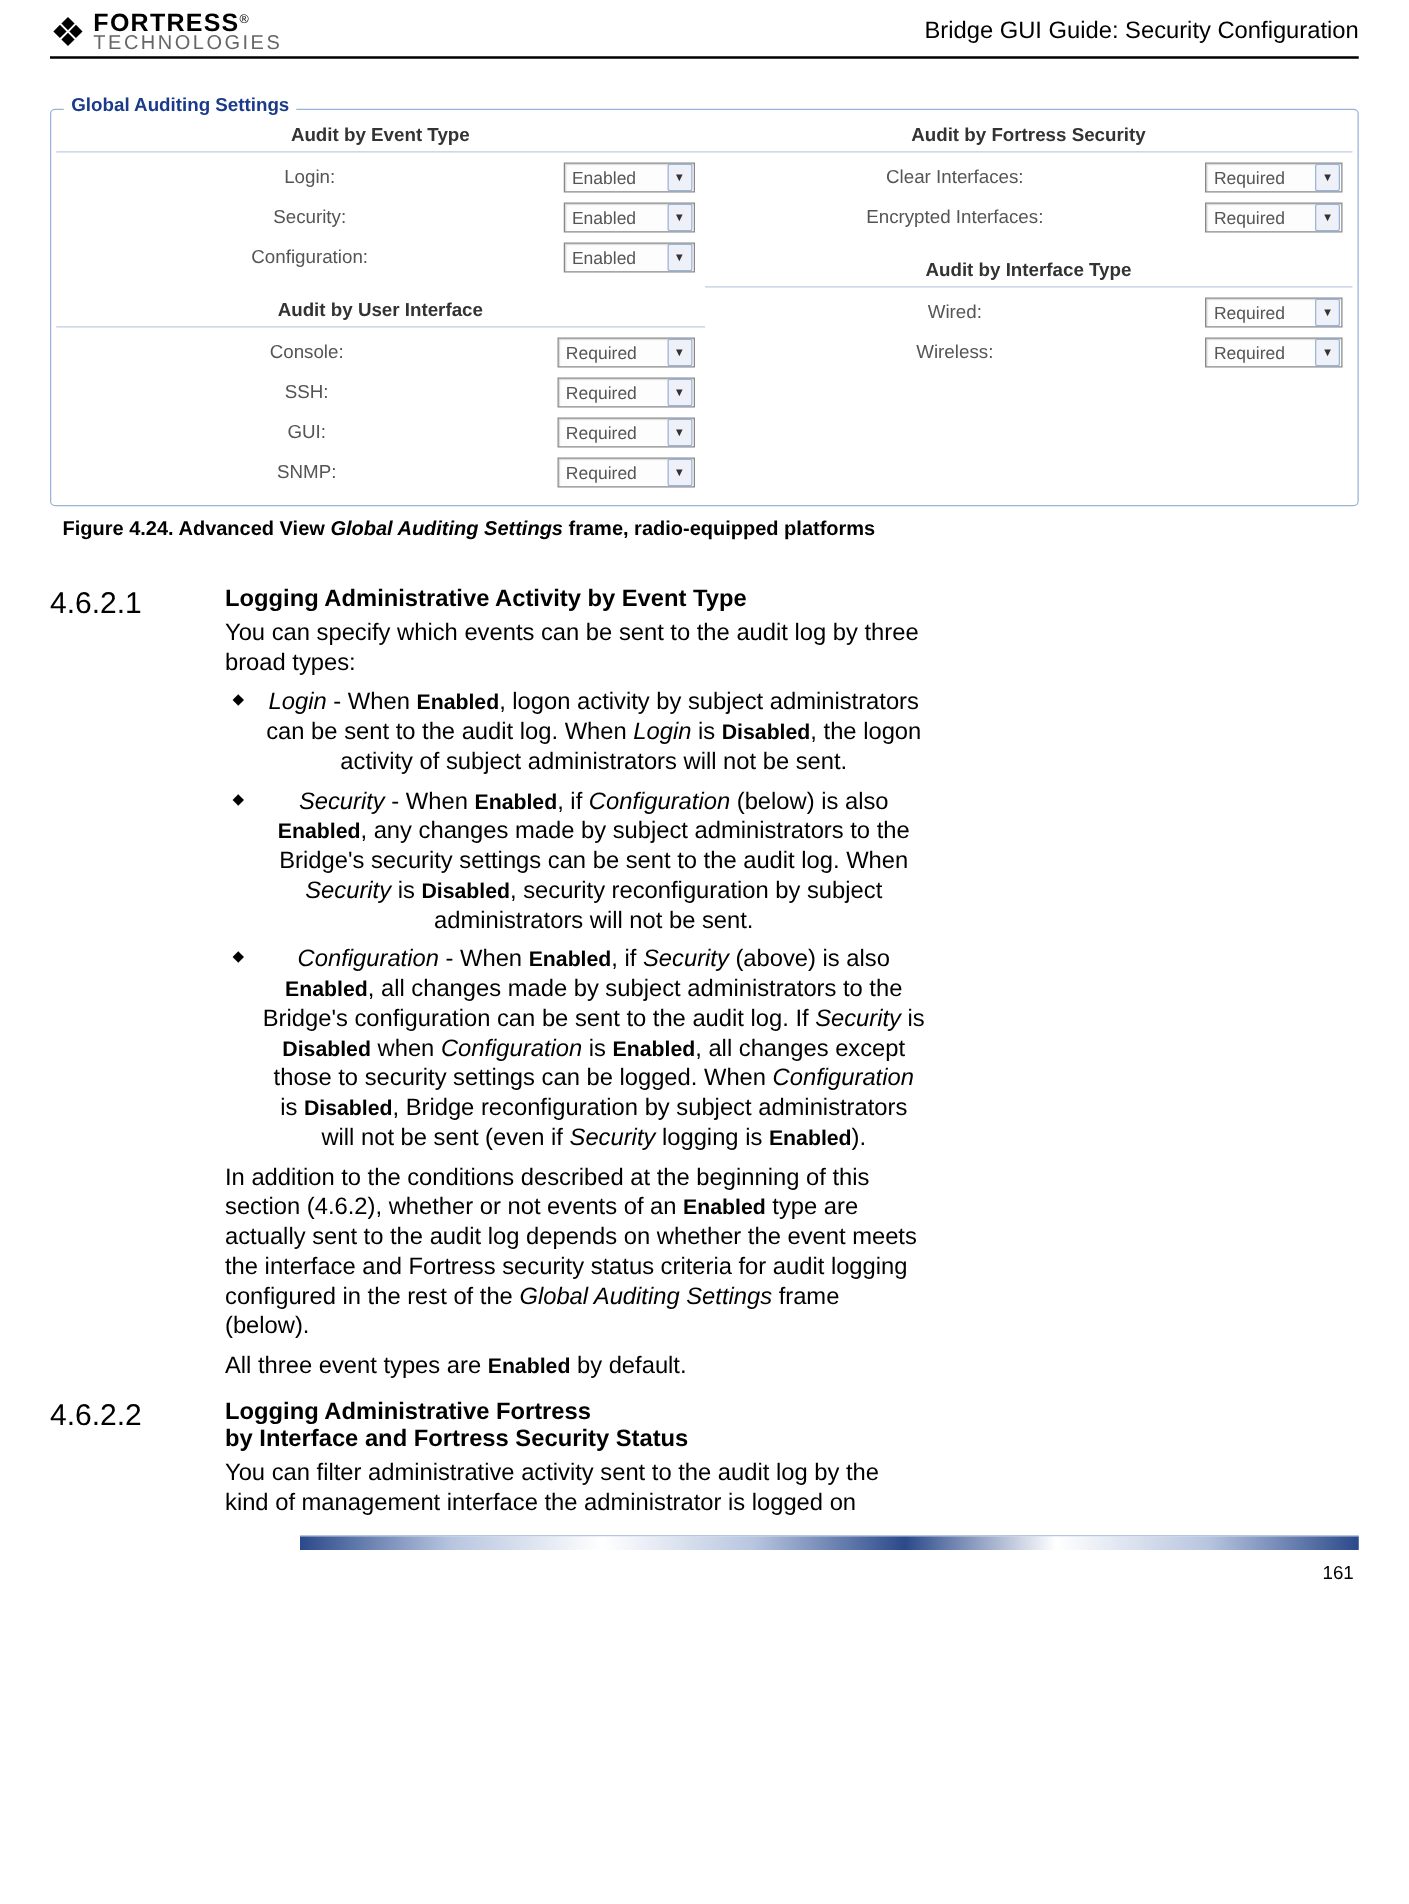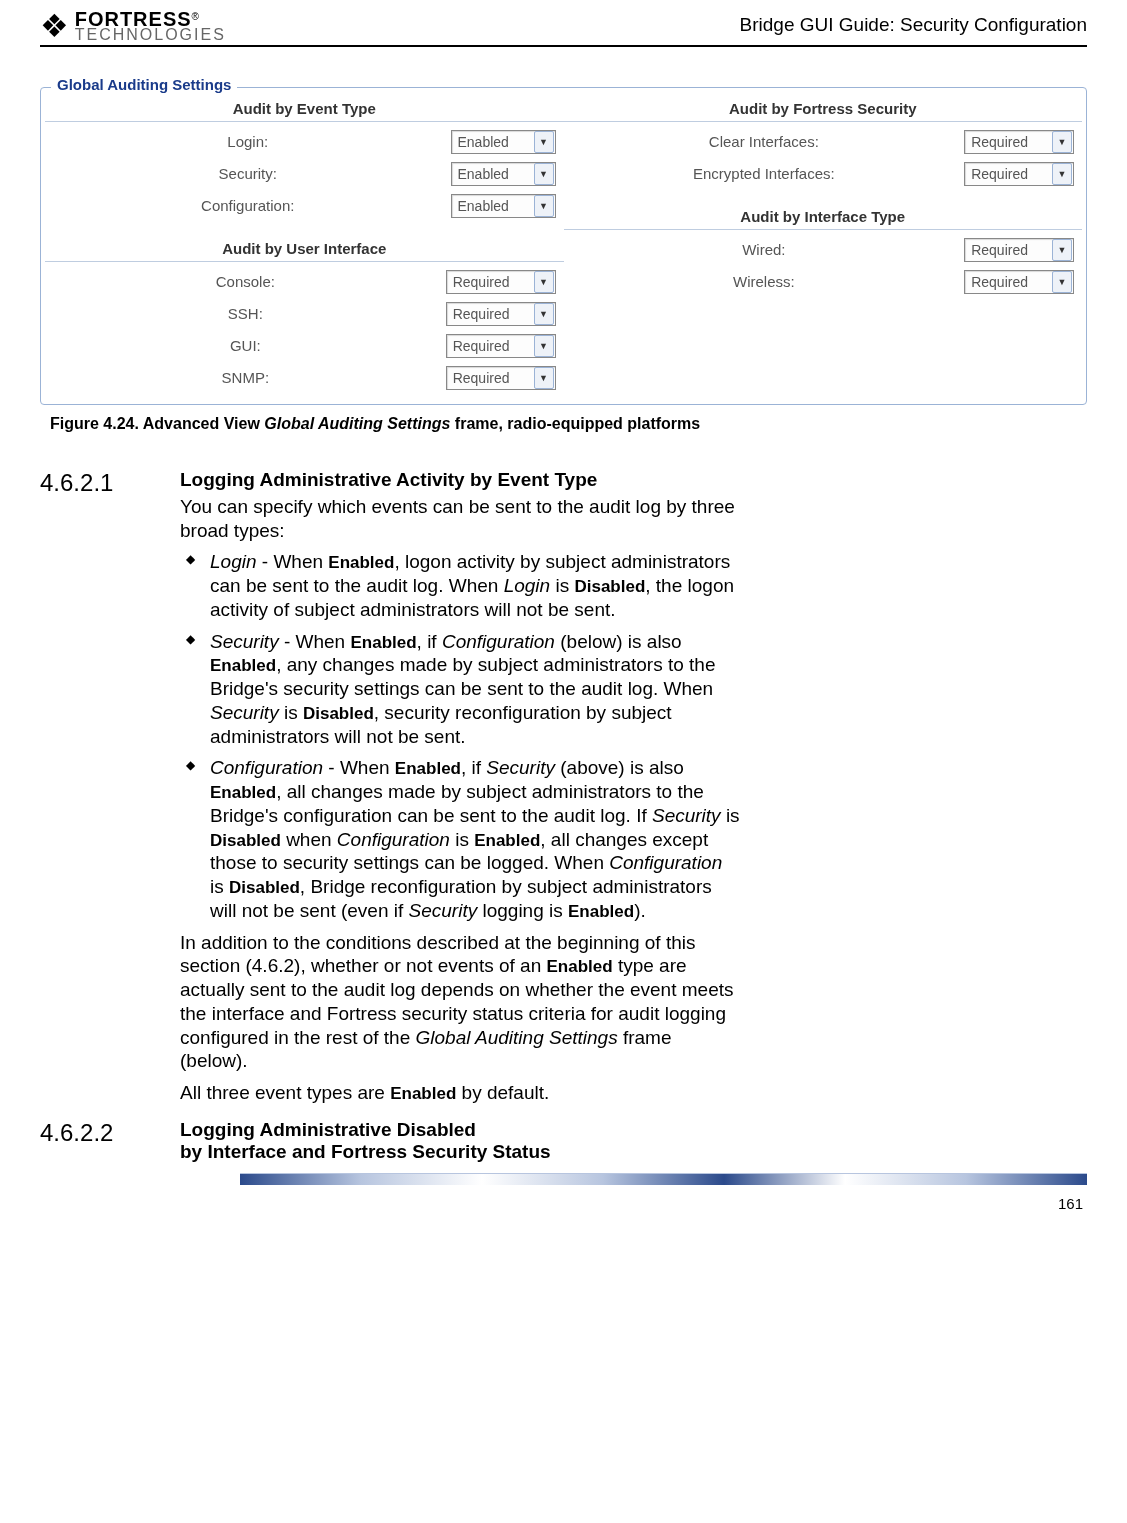--- a/index.html
+++ b/index.html
@@ -163,20 +163,21 @@
     list-style: none;
     padding: 0;
     margin: 0 0 8px 0;
   }
   ul.diamonds li {
     position: relative;
     padding-left: 30px;
     font-size: 19px;
     line-height: 1.25;
     margin-bottom: 8px;
+    text-align: center;
   }
   ul.diamonds li::before {
     content: "◆";
     position: absolute;
     left: 6px;
     top: 2px;
     font-size: 12px;
   }
   .it { font-style: italic; }
   .bld { font-weight: bold; font-size: 17px; }
@@ -339,22 +340,23 @@
       <div class="para">
         <span>All three event types are </span><span class="bld">Enabled</span><span> by default.</span>
       </div>
     </div>
   </div>
 
   <div class="content-row">
     <div class="section-num">4.6.2.2</div>
     <div class="section-body">
       <div class="heading">
-        <span>Logging Administrative Disabled</span><br><span>by Interface and Fortress Security Status</span>
-      </div>
+        <span>Logging Administrative Fortress</span><br><span>by Interface and Fortress Security Status</span>
+      </div>
+      <div class="para">You can filter administrative activity sent to the audit log by the kind of management interface the administrator is logged on</div>
     </div>
   </div>
 
   <div class="footer-bar">
     <div class="spacer"></div>
       <div class="grad"></div>
   </div>
   <div class="page-num">161</div>
 
 </div>

